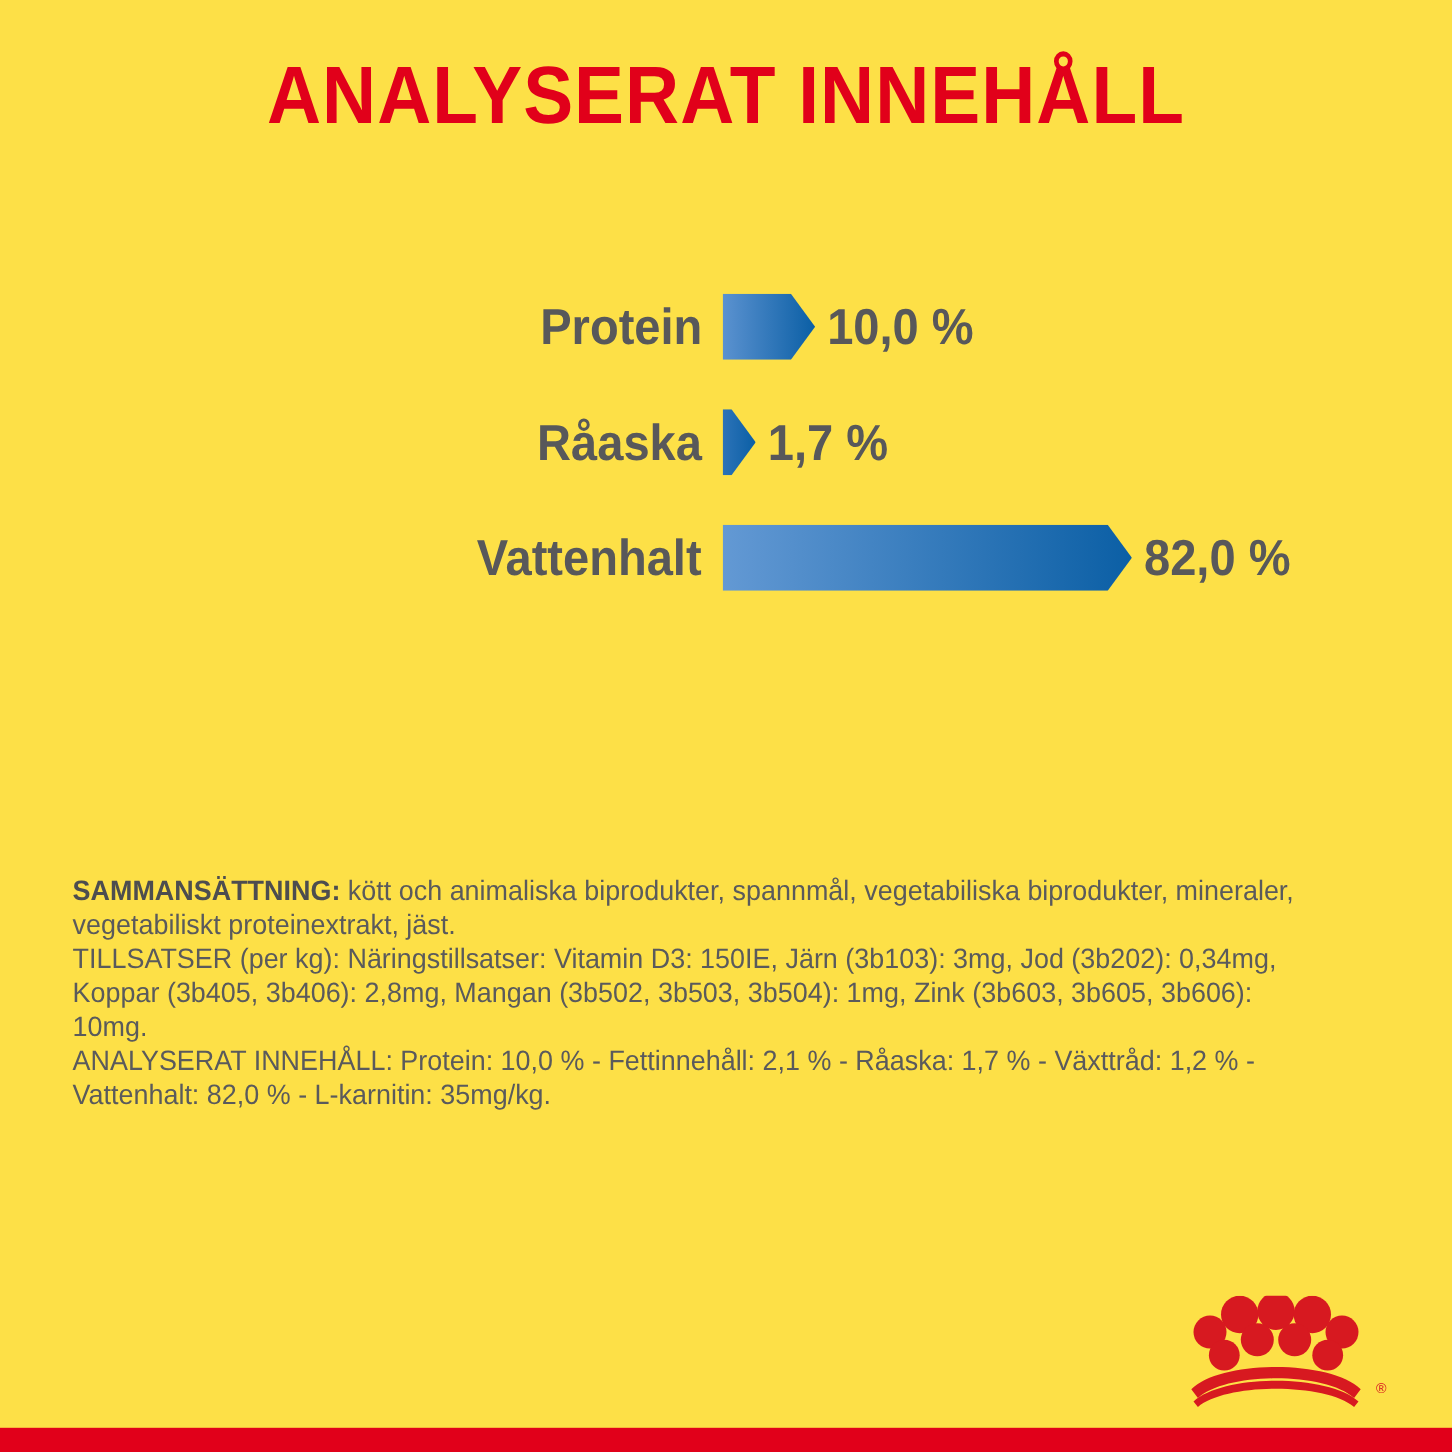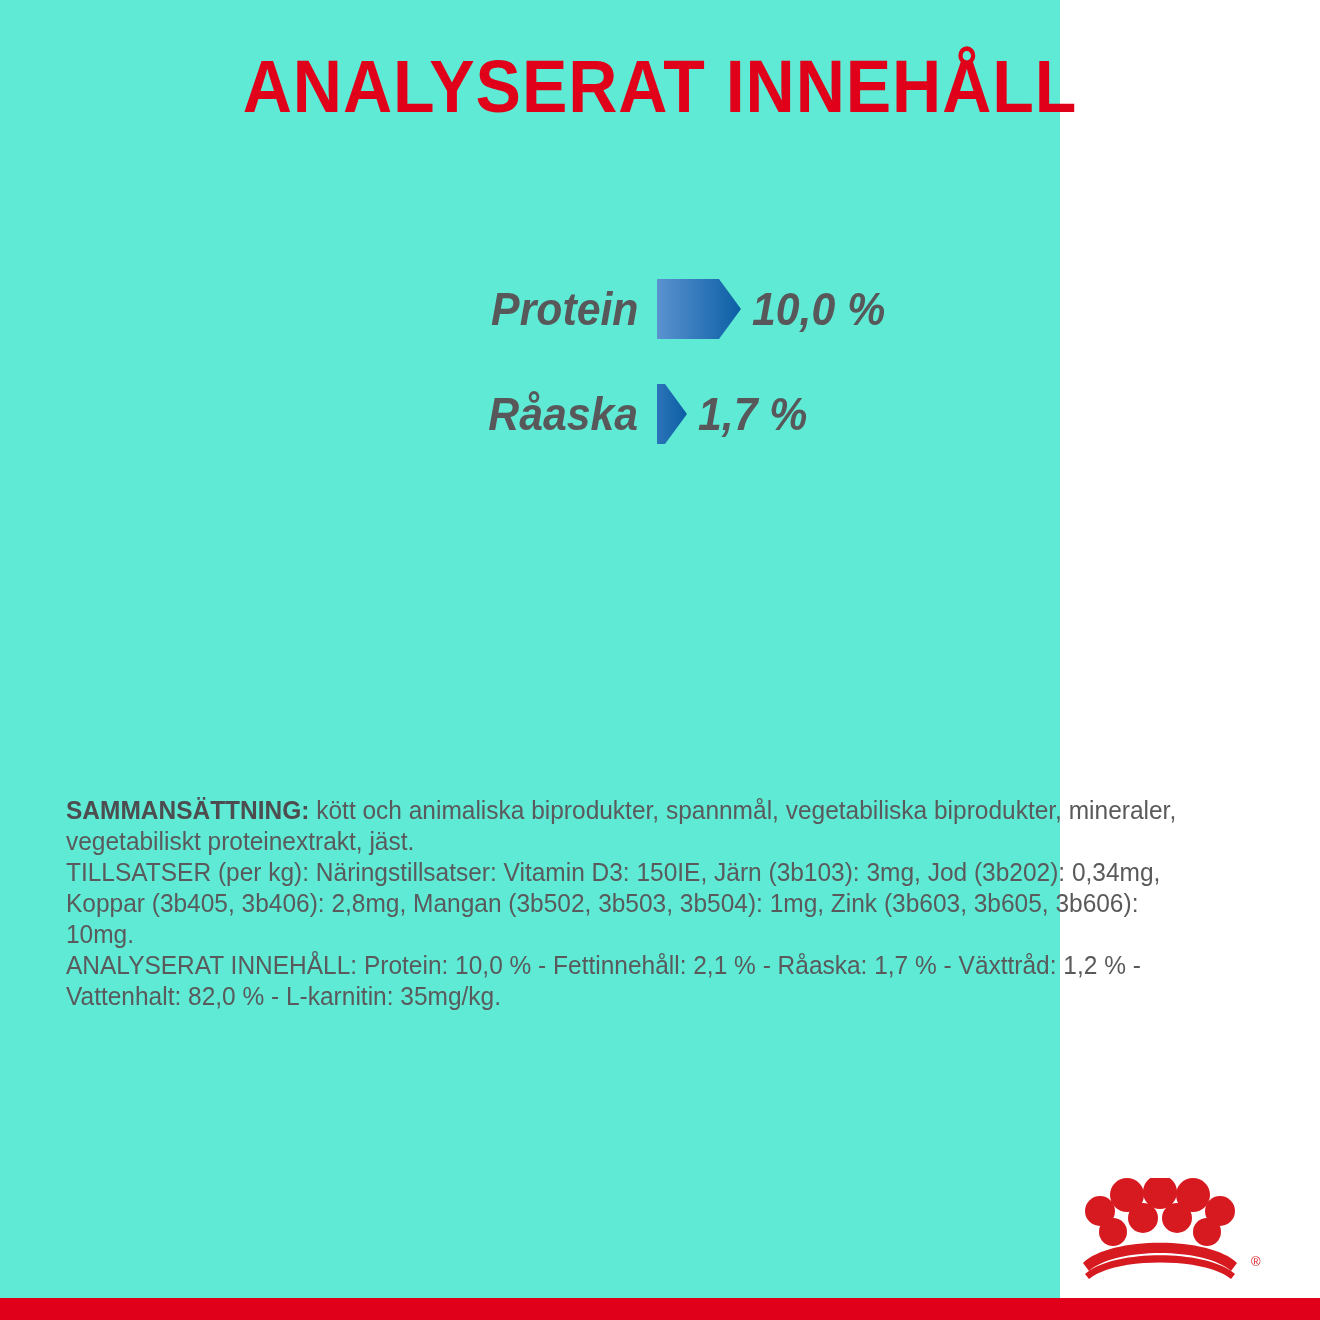--- a/index.html
+++ b/index.html
@@ -7,23 +7,23 @@
   html, body {
     width: 1320px;
     height: 1320px;
     background: #ffffff;
     font-family: "Liberation Sans", sans-serif;
     overflow: hidden;
   }
 
   #page {
     position: relative;
-    width: 1060px;
+    width: 1320px;
     height: 1320px;
-    background: #5eead4;
+    background: #fde047;
   }
 
   
   .title {
     position: absolute;
     top: 44px;
     left: 0;
     width: 1320px;
     text-align: center;
     color: #e1001a;
@@ -33,24 +33,23 @@
     letter-spacing: 1px;
     line-height: 86px;
     transform: scaleX(0.92);
     transform-origin: center top;
     white-space: nowrap;
   }
 
   
   .nutrients {
     position: absolute;
-    top: 256px;
+    top: 244px;
     left: 0;
     width: 1320px;
-    font-style: italic;
   }
 
   .row {
     position: relative;
     height: 105px;
   }
 
   .row-label {
     position: absolute;
     right: 682px;           
@@ -164,20 +163,35 @@
               <stop offset="100%" stop-color="#0b5fa5"></stop>
             </linearGradient>
           </defs>
           <path d="M0,0 L8,0 L30,30 L8,60 L0,60 Z" fill="url(#g3)"></path>
         </svg>
       </div>
       <div class="row-value" style="left:698px">1,7 %</div>
     </div>
 
 
+    <div class="row">
+      <div class="row-label">Vattenhalt</div>
+      <div class="bar-wrap">
+        <svg class="bar" width="372" height="60" viewBox="0 0 372 60" preserveAspectRatio="none">
+          <defs>
+            <linearGradient id="g5" x1="0" y1="0" x2="1" y2="0">
+              <stop offset="0%" stop-color="#6399d4"></stop>
+              <stop offset="100%" stop-color="#0b5fa5"></stop>
+            </linearGradient>
+          </defs>
+          <path d="M0,0 L350,0 L372,30 L350,60 L0,60 Z" fill="url(#g5)"></path>
+        </svg>
+      </div>
+      <div class="row-value" style="left:1040px">82,0 %</div>
+    </div>
 
   </div>
 
   <div class="composition">
     <p><span class="lead">SAMMANSÄTTNING:</span><span> kött och animaliska biprodukter, spannmål, vegetabiliska biprodukter, mineraler, vegetabiliskt proteinextrakt, jäst.</span></p>
     <p>TILLSATSER (per kg): Näringstillsatser: Vitamin D3: 150IE, Järn (3b103): 3mg, Jod (3b202): 0,34mg, Koppar (3b405, 3b406): 2,8mg, Mangan (3b502, 3b503, 3b504): 1mg, Zink (3b603, 3b605, 3b606): 10mg.</p>
     <p>ANALYSERAT INNEHÅLL: Protein: 10,0 % - Fettinnehåll: 2,1 % - Råaska: 1,7 % - Växttråd: 1,2 % - Vattenhalt: 82,0 % - L-karnitin: 35mg/kg.</p>
   </div>
 
   <div class="logo">

